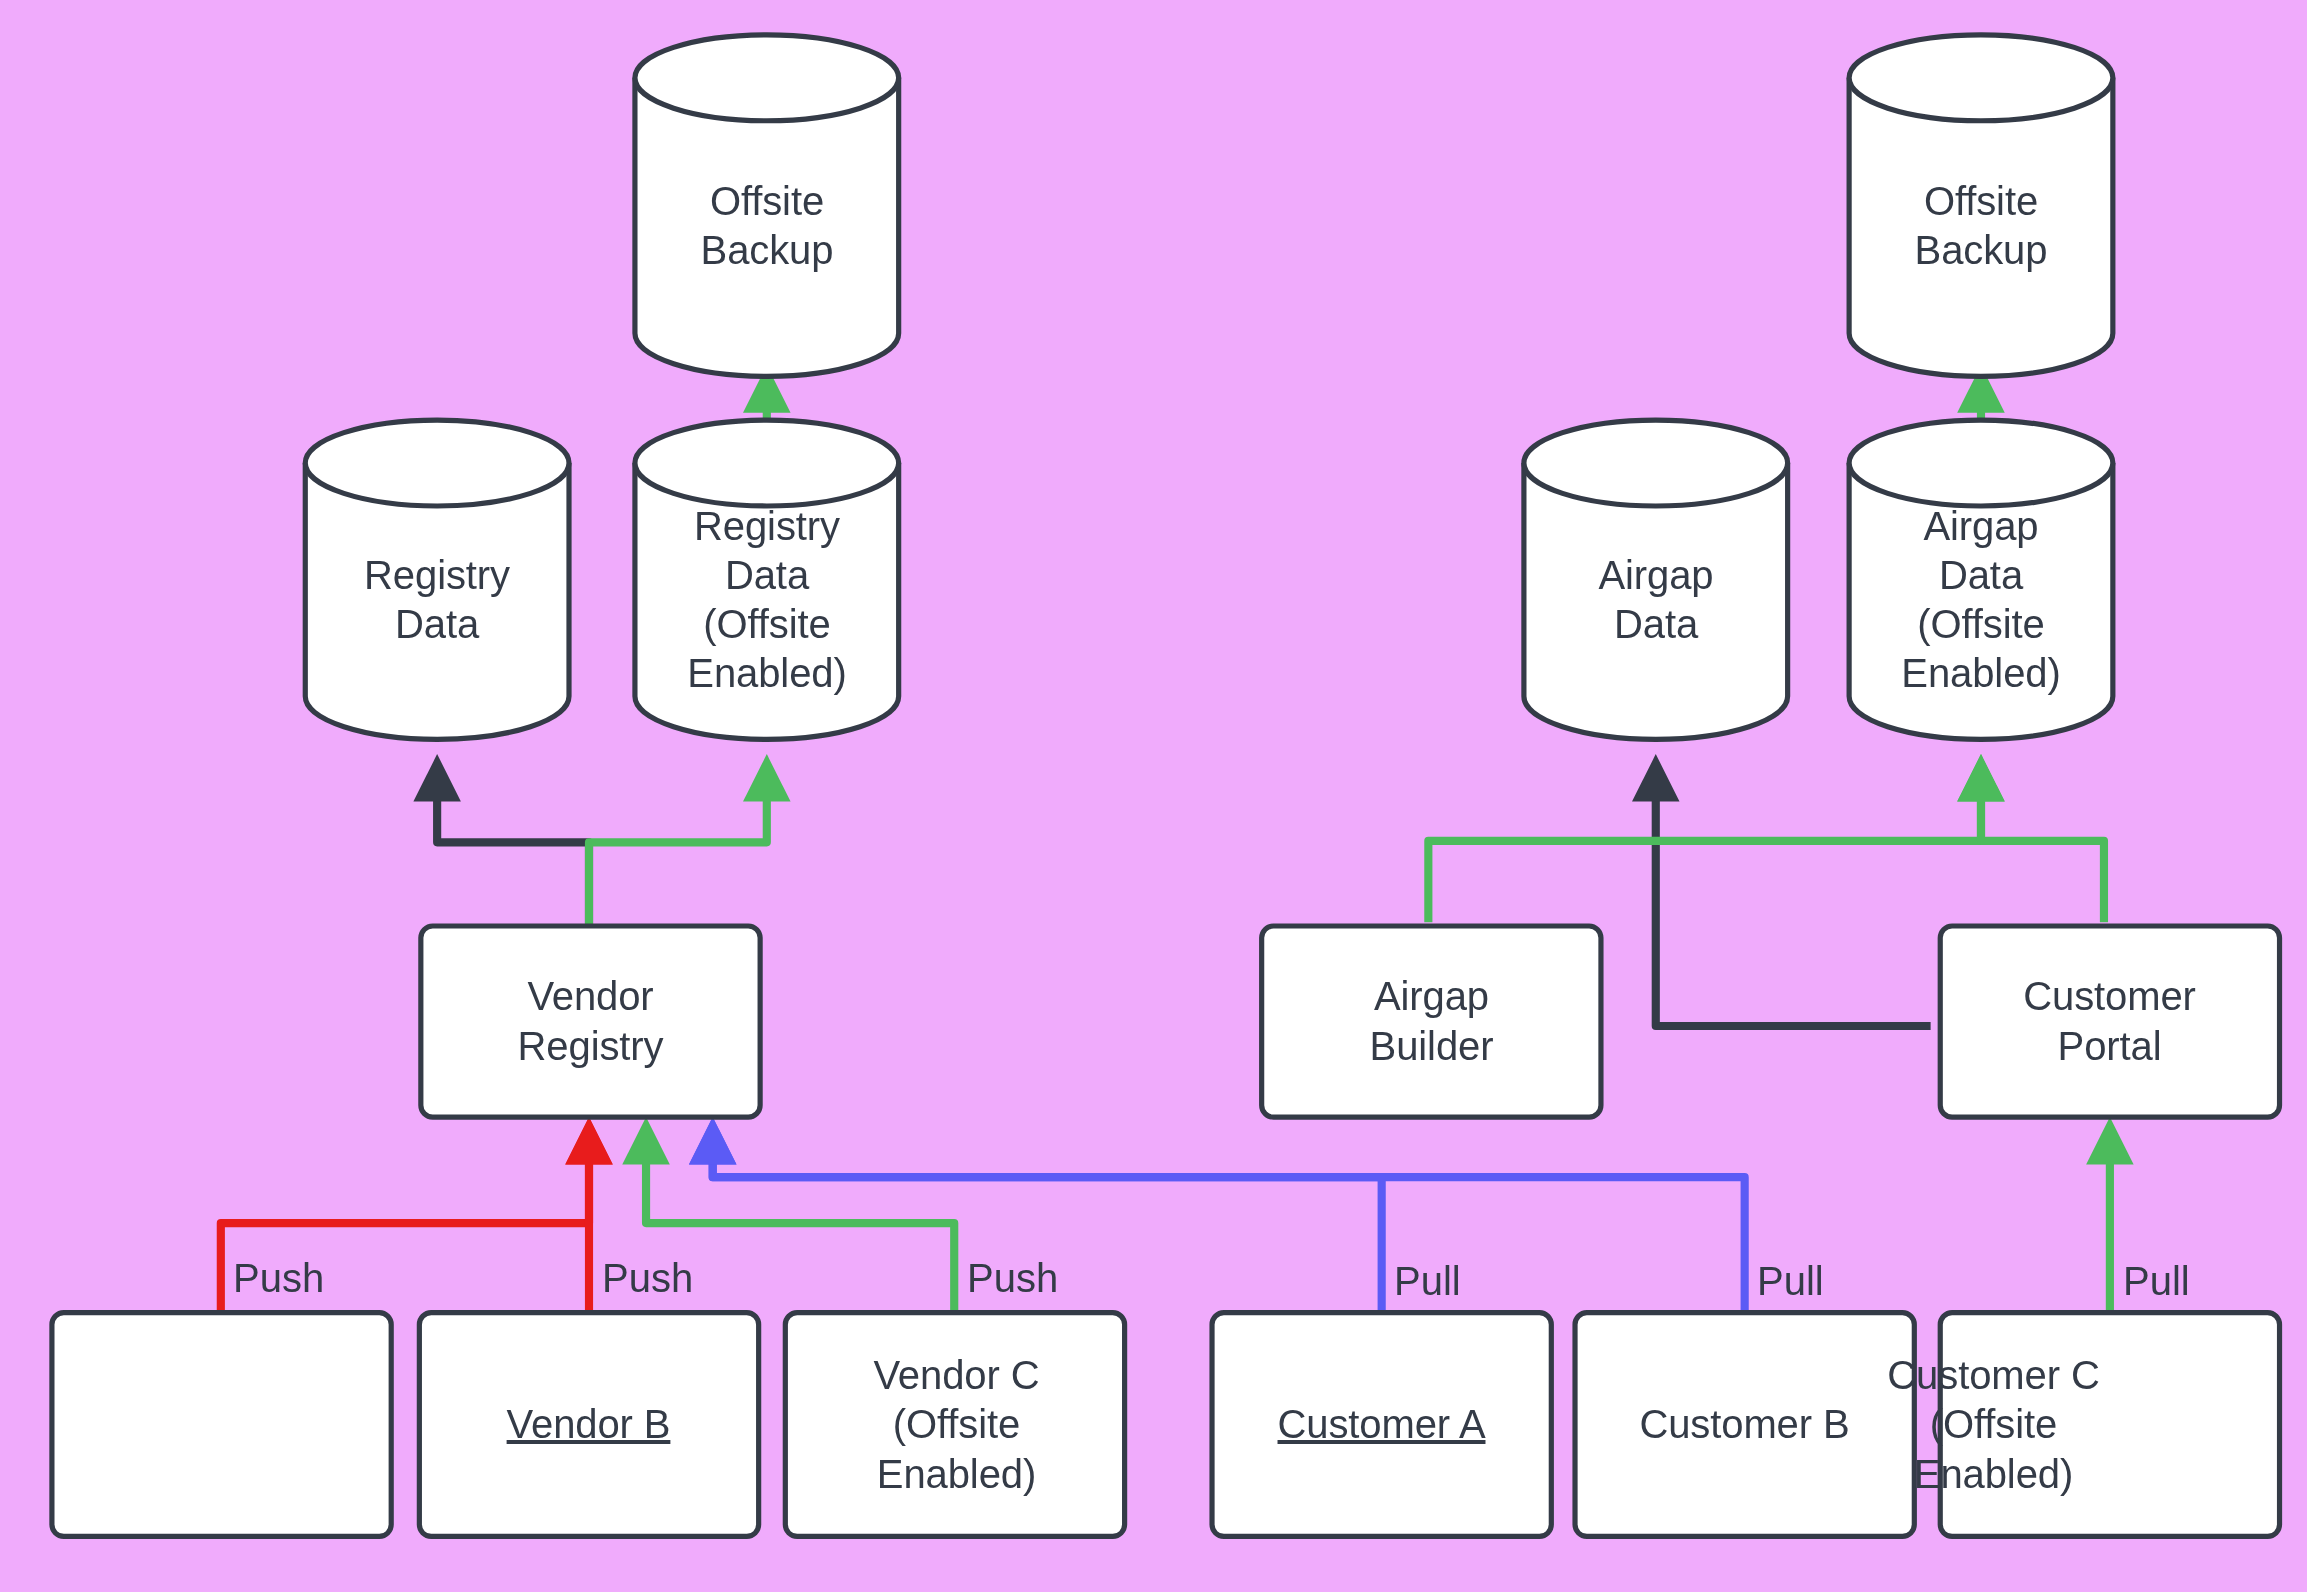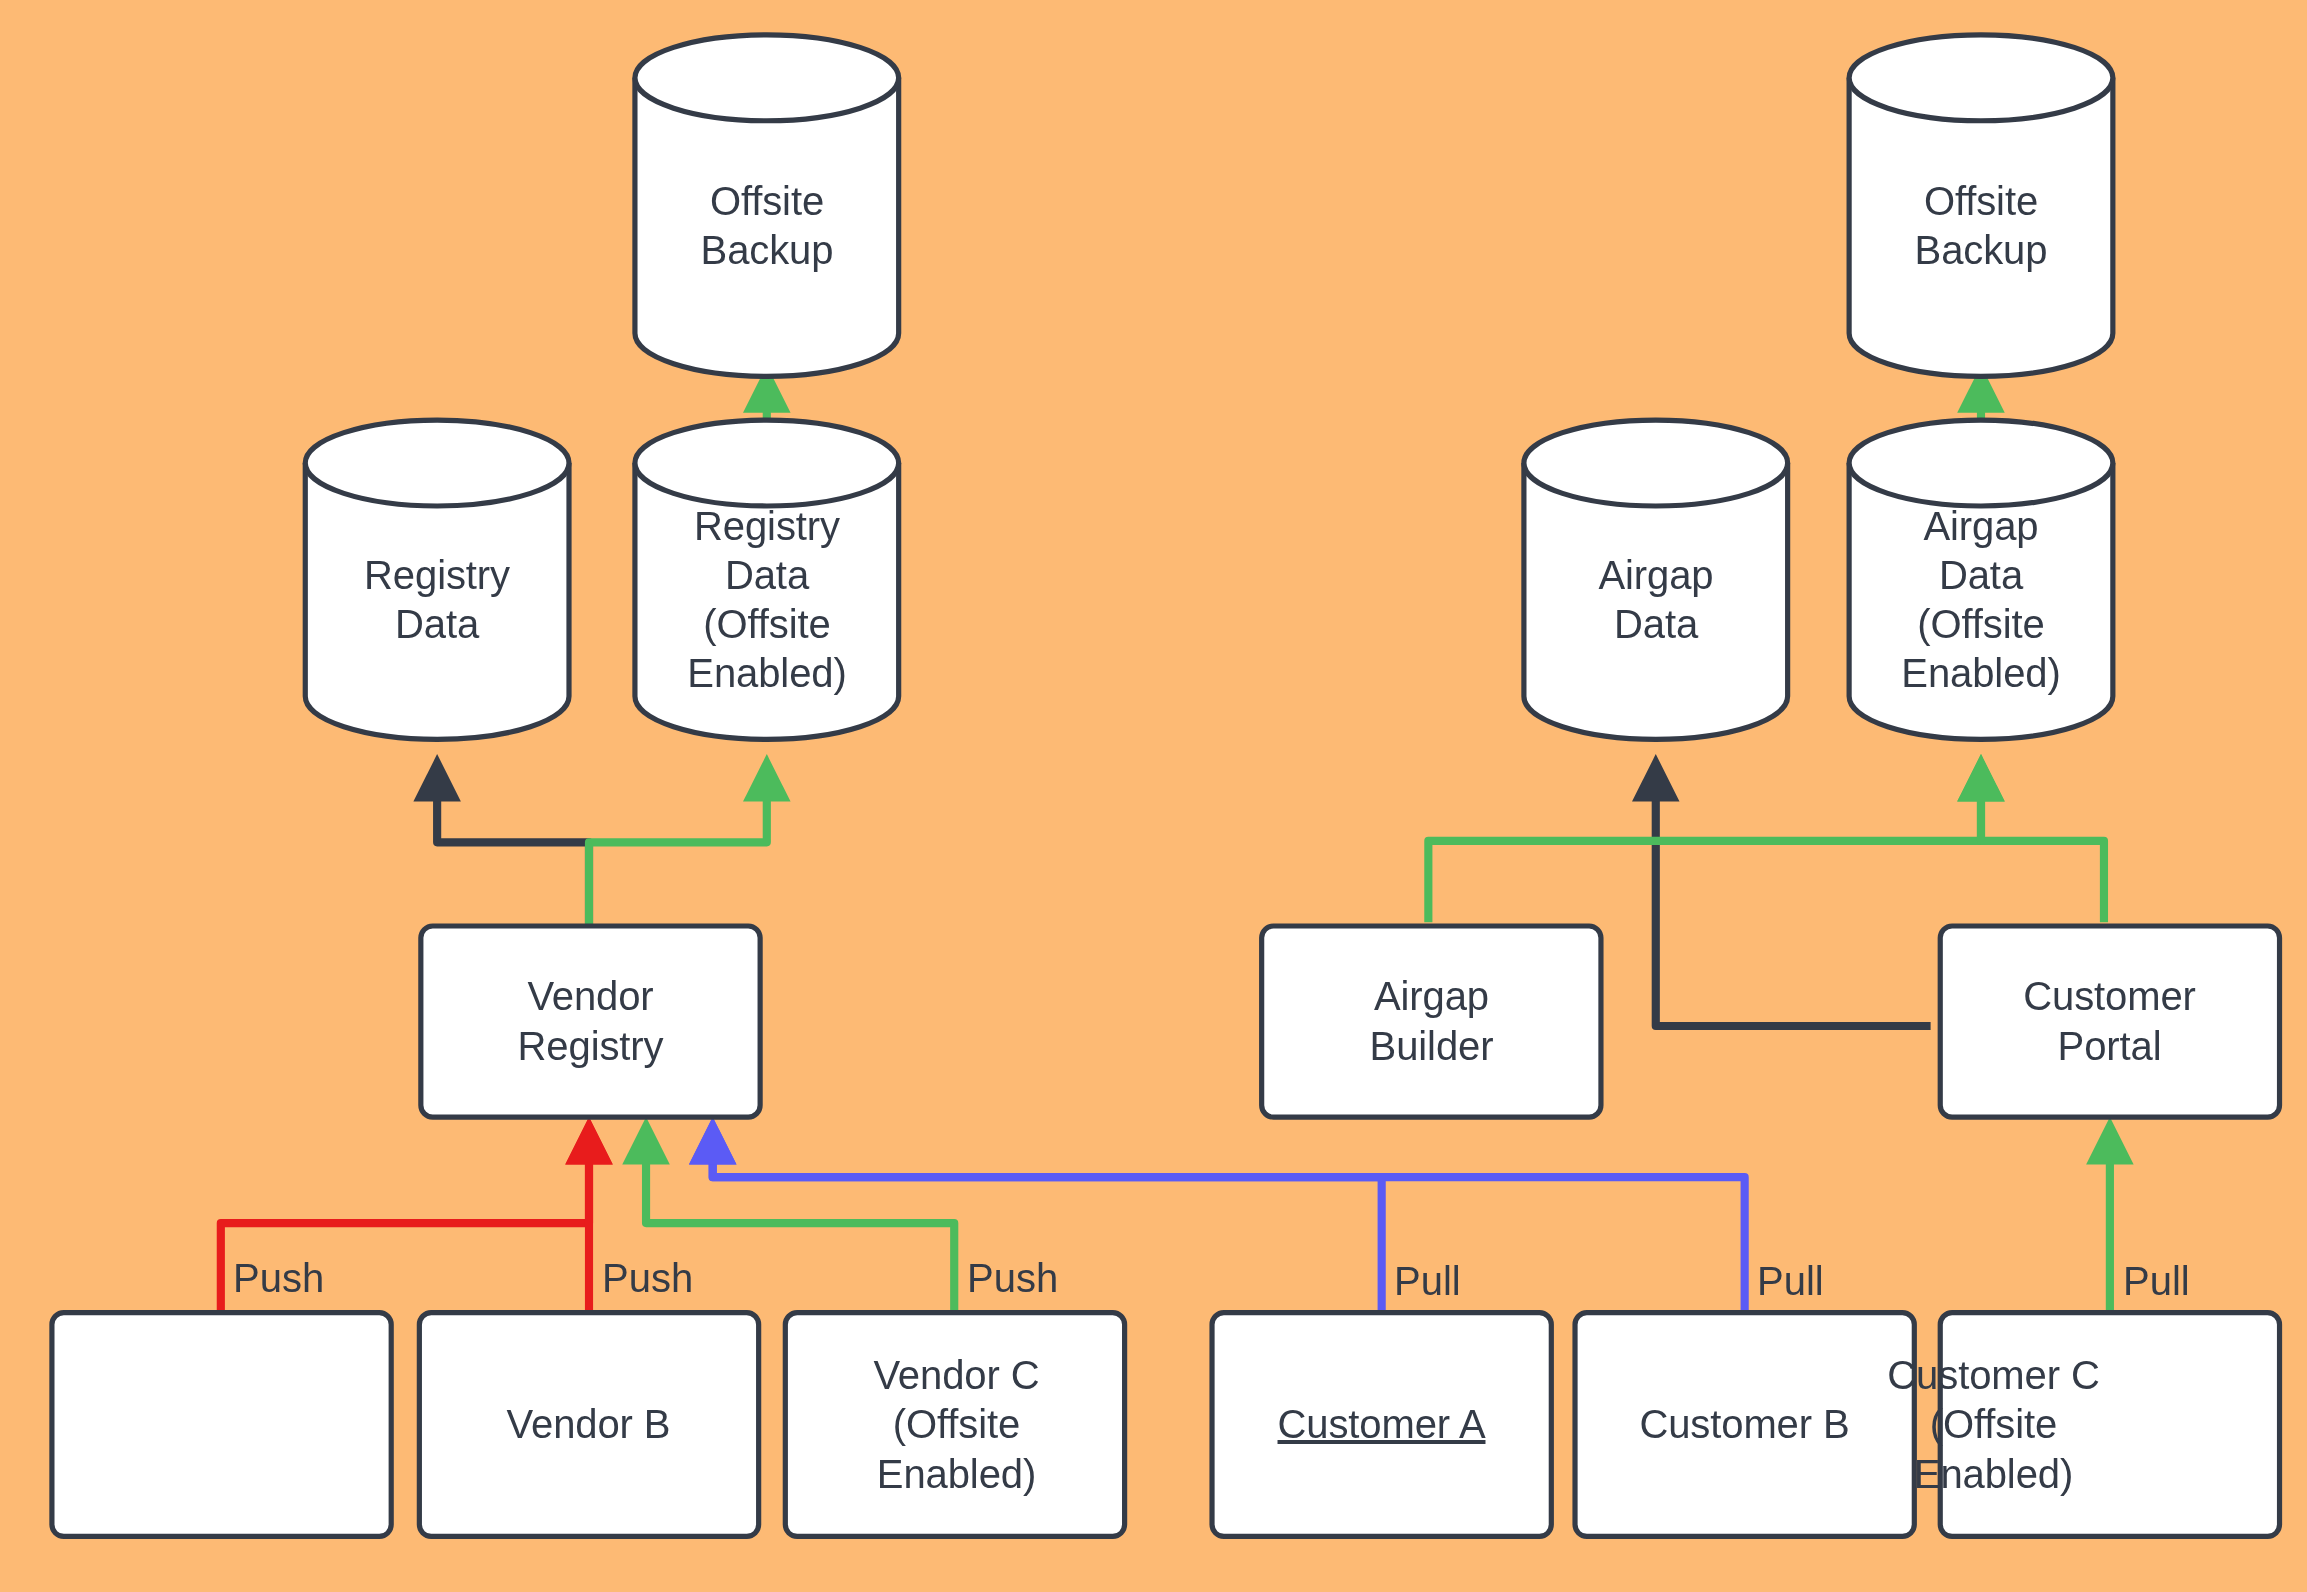--- a/index.html
+++ b/index.html
@@ -7,21 +7,21 @@
     padding: 0;
     background: #ffffff;
   }
   body {
     font-family: "Liberation Sans", sans-serif;
   }
   #diagram-root {
     position: relative;
     width: 2307px;
     height: 1592px;
-    background: #fdba74;
+    background: #f0abfc;
     overflow: hidden;
   }
   #diagram-svg {
     position: absolute;
     left: 0;
     top: 0;
     width: 2307px;
     height: 1592px;
   }
   .node-label {
@@ -177,21 +177,21 @@
   <div class="node-label" style="left:421px; top:926px; width:339px; height:191px;">Vendor
 Registry</div>
 
   <div class="node-label" style="left:1262px; top:926px; width:339px; height:191px;">Airgap
 Builder</div>
 
   <div class="node-label" style="left:1940px; top:926px; width:339px; height:191px;">Customer
 Portal</div>
 
 
-  <div class="node-label" style="left:419px; top:1313px; width:339px; height:224px;">Vendor B</div>
+  <div class="node-label" style="left:419px; top:1313px; width:339px; height:224px;text-decoration:underline;">Vendor B</div>
 
   <div class="node-label" style="left:787px; top:1313px; width:339px; height:224px;">Vendor C
 (Offsite
 Enabled)</div>
 
   <div class="node-label" style="left:1212px; top:1313px; width:339px; height:224px;text-decoration:underline;">Customer A</div>
 
   <div class="node-label" style="left:1575px; top:1313px; width:339px; height:224px;text-align:right;">Customer B</div>
 
   <div class="node-label" style="left:1824px; top:1313px; width:339px; height:224px;">Customer C

